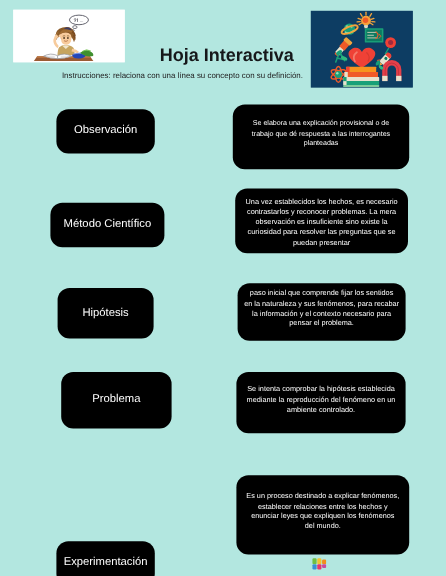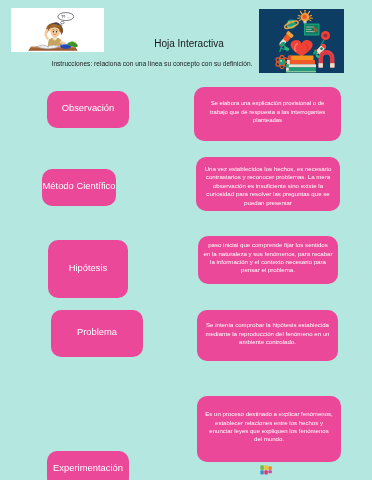--- a/index.html
+++ b/index.html
@@ -1,22 +1,22 @@
 <!DOCTYPE html>
 <html><head>
 <meta charset="utf-8">
 <style>
   html,body{margin:0;padding:0;}
   body{width:372px;height:480px;background:#b3e7e0;font-family:"Liberation Sans",sans-serif;overflow:hidden;position:relative;}
   .sheet{position:absolute;left:0;top:0;width:372px;height:480px;}
   .hdr-img{position:absolute;left:11px;top:8px;width:93px;height:44px;background:#fff;overflow:hidden;}
   .sci-img{position:absolute;left:259px;top:9px;width:85px;height:64px;background:#0d3f63;overflow:hidden;}
-  .title{position:absolute;left:124px;top:37.5px;width:130px;text-align:center;font-weight:normal;font-size:10px;color:#16181a;}
+  .title{position:absolute;left:124px;top:37.5px;width:130px;text-align:center;font-weight:bold;font-size:15px;color:#16181a;}
   .instr{position:absolute;left:37px;top:59.5px;width:230px;text-align:center;font-size:6.6px;color:#222;white-space:nowrap;}
-  .box{position:absolute;background:#ec4899;border-radius:10px;display:flex;align-items:center;justify-content:center;text-align:center;color:#fff;box-sizing:border-box;}
+  .box{position:absolute;background:#000000;border-radius:10px;display:flex;align-items:center;justify-content:center;text-align:center;color:#fff;box-sizing:border-box;}
   .box.left{font-size:9.4px;line-height:1;padding-bottom:3px;}
   .box.right{font-size:5.7px;line-height:8.4px;padding:0;}
   .dtext{width:100%;text-align:center;}
   .dline{white-space:nowrap;}
   .lw{position:absolute;left:259.5px;top:465px;display:flex;align-items:center;gap:1px;}
   .lw-text{font-weight:bold;font-size:10.4px;color:#16365e;letter-spacing:-0.25px;line-height:1;}
   .lw-icon{display:block;}
 </style>
 </head>
 <body>
@@ -216,22 +216,22 @@
         <path d="M30 41 q-4.6 -2.8 -7 -7" stroke="#19a078" stroke-width="1.1" fill="none"></path>
         <ellipse cx="23.6" cy="34.8" rx="2.8" ry="1.5" fill="#19a078" transform="rotate(-35 23.6 34.8)"></ellipse>
         <ellipse cx="27.8" cy="39.6" rx="2.8" ry="1.5" fill="#2fb87f" transform="rotate(25 27.8 39.6)"></ellipse>
       </g>
     </svg>
   </div>
   <div class="title">Hoja Interactiva</div>
   <div class="instr">Instrucciones: relaciona con una línea su concepto con su definición.</div>
 
   <div class="box left" style="left:47px;top:91px;width:82px;height:37px;">Observación</div>
-  <div class="box left" style="left:42px;top:169px;width:74px;height:37px;">Método Científico</div>
-  <div class="box left" style="left:48px;top:240px;width:80px;height:58px;">Hipótesis</div>
+  <div class="box left" style="left:42px;top:169px;width:95px;height:37px;">Método Científico</div>
+  <div class="box left" style="left:48px;top:240px;width:80px;height:42px;">Hipótesis</div>
   <div class="box left" style="left:51px;top:310px;width:92px;height:47px;">Problema</div>
   <div class="box left" style="left:47px;top:419px;width:82px;height:37px;margin-top:32px;">Experimentación</div>
 
   <div class="box right" style="left:194px;top:87px;width:147px;height:54px;font-size:5.9px;padding-bottom:4px;">
       <div class="dtext">
         <div class="dline">Se elabora una explicación provisional o de</div>
         <div class="dline">trabajo que dé respuesta a las interrogantes</div>
         <div class="dline">planteadas</div>
       </div>
     </div>

